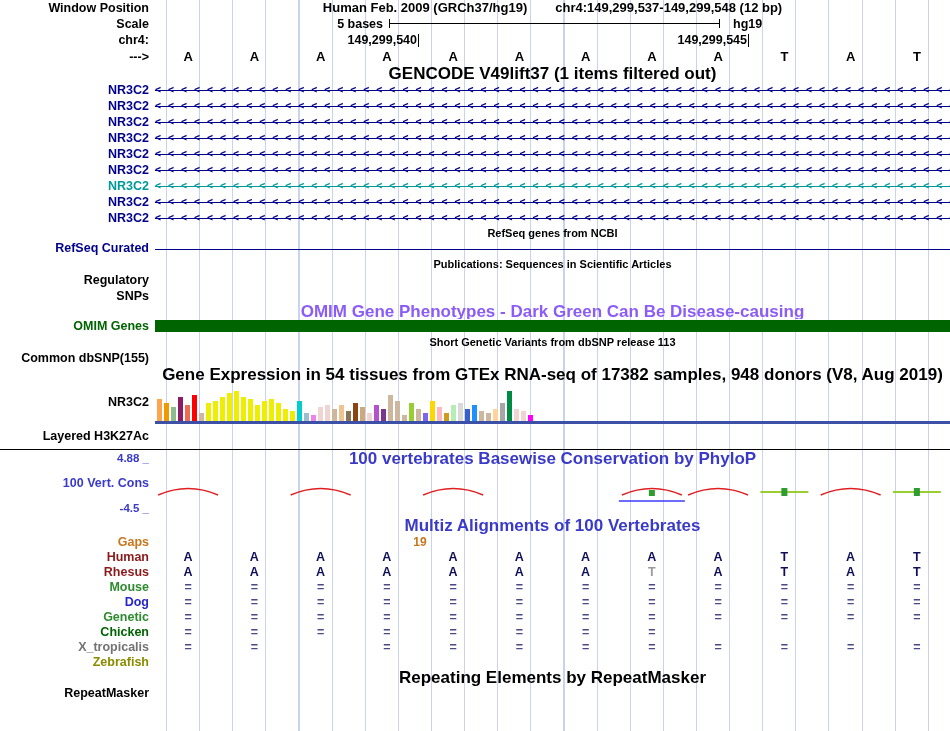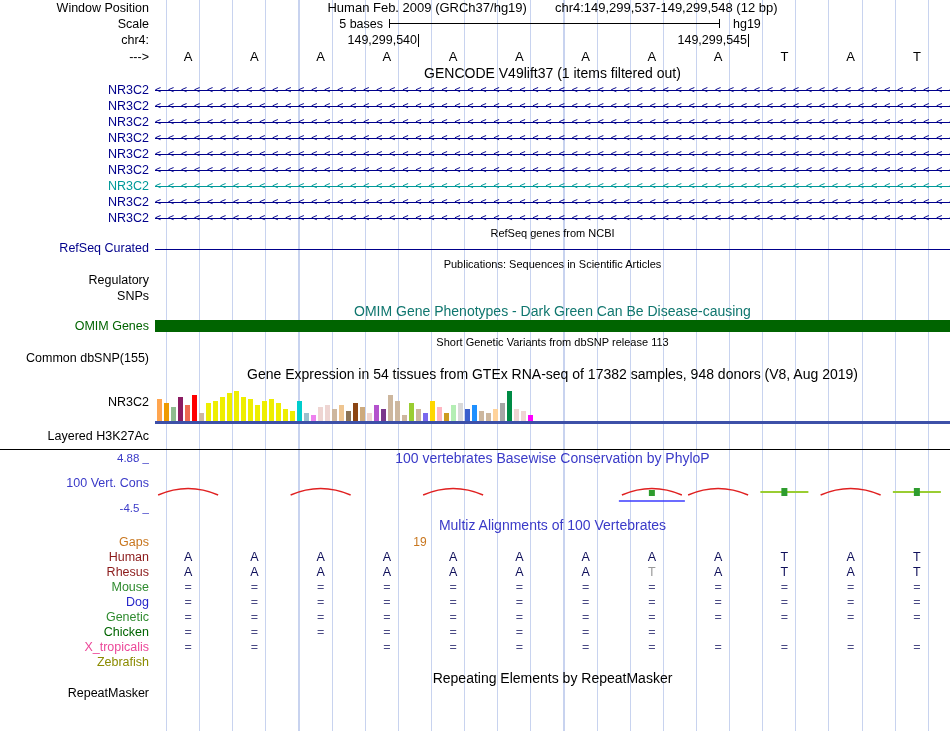--- a/index.html
+++ b/index.html
@@ -1,33 +1,33 @@
 <!DOCTYPE html>
 <html><head>
 <meta charset="utf-8">
 <style>
   * { box-sizing: border-box; margin: 0; padding: 0; }
   html,body { background:#fff; }
   body { width:950px; height:731px; font-family:"Liberation Sans","DejaVu Sans",sans-serif; color:#000; overflow:hidden; }
-  .browser { position:relative; width:950px; height:731px; background:#fff; overflow:hidden; }
+  .browser { position:relative; width:950px; height:731px; background:#fff; overflow:hidden;font-weight:bold; }
 
   .guidelines { position:absolute; left:155px; top:0; width:795px; height:731px; z-index:0;
     background-image: repeating-linear-gradient(to right, #C8D3EF 0, #C8D3EF 1px, transparent 1px, transparent 33.125px);
     background-position: 11px 0; }
 
   .stack { position:relative; z-index:1; }
 
   .track { display:flex; }
   .t-label { width:155px; text-align:right; padding-right:6px; font-size:12.5px; white-space:nowrap; }
   .t-content { position:relative; width:795px; }
 
-  .title { margin-left:155px; width:795px; text-align:center; font-size:14px; white-space:nowrap; overflow:hidden; }
+  .title { margin-left:155px; width:795px; text-align:center; font-size:17px; white-space:nowrap; overflow:hidden; }
   .title.small { font-size:11px; }
   .blue { color:#3A3AC8; }
-  .green { color:#0f766e; }
+  .green { color:#8b5cf6; }
 
   
   .r-pos { height:16px; line-height:16px; }
   .r-pos .t-content { text-align:center; font-size:13px; }
   .gap20 { margin-left:28px; }
   .r-scale { height:16px; line-height:16px; }
   .scale-text { position:absolute; left:0; width:228px; text-align:right; font-size:12.5px; }
   .scale-bar { position:absolute; left:234px; top:3px; width:331px; height:9px;
     border-left:1px solid #000; border-right:1px solid #000;
     background:linear-gradient(#000,#000) center / 100% 1px no-repeat; }
@@ -450,21 +450,21 @@
             <span class="cell eq" style="left: 331.25px;">=</span>
             <span class="cell eq" style="left: 397.5px;">=</span>
             <span class="cell eq" style="left: 463.75px;">=</span>
             <span class="cell" style="left: 530px;"></span>
             <span class="cell" style="left: 596.25px;"></span>
             <span class="cell" style="left: 662.5px;"></span>
             <span class="cell" style="left: 728.75px;"></span>
           </div>
         </div>
         <div class="track r-aln">
-          <div class="t-label" style="color:#ec4899">X_tropicalis</div>
+          <div class="t-label" style="color:#737373">X_tropicalis</div>
           <div class="t-content cellrow aln">
             <span class="cell eq" style="left: 0px;">=</span>
             <span class="cell eq" style="left: 66.25px;">=</span>
             <span class="cell" style="left: 132.5px;"></span>
             <span class="cell eq" style="left: 198.75px;">=</span>
             <span class="cell eq" style="left: 265px;">=</span>
             <span class="cell eq" style="left: 331.25px;">=</span>
             <span class="cell eq" style="left: 397.5px;">=</span>
             <span class="cell eq" style="left: 463.75px;">=</span>
             <span class="cell eq" style="left: 530px;">=</span>

